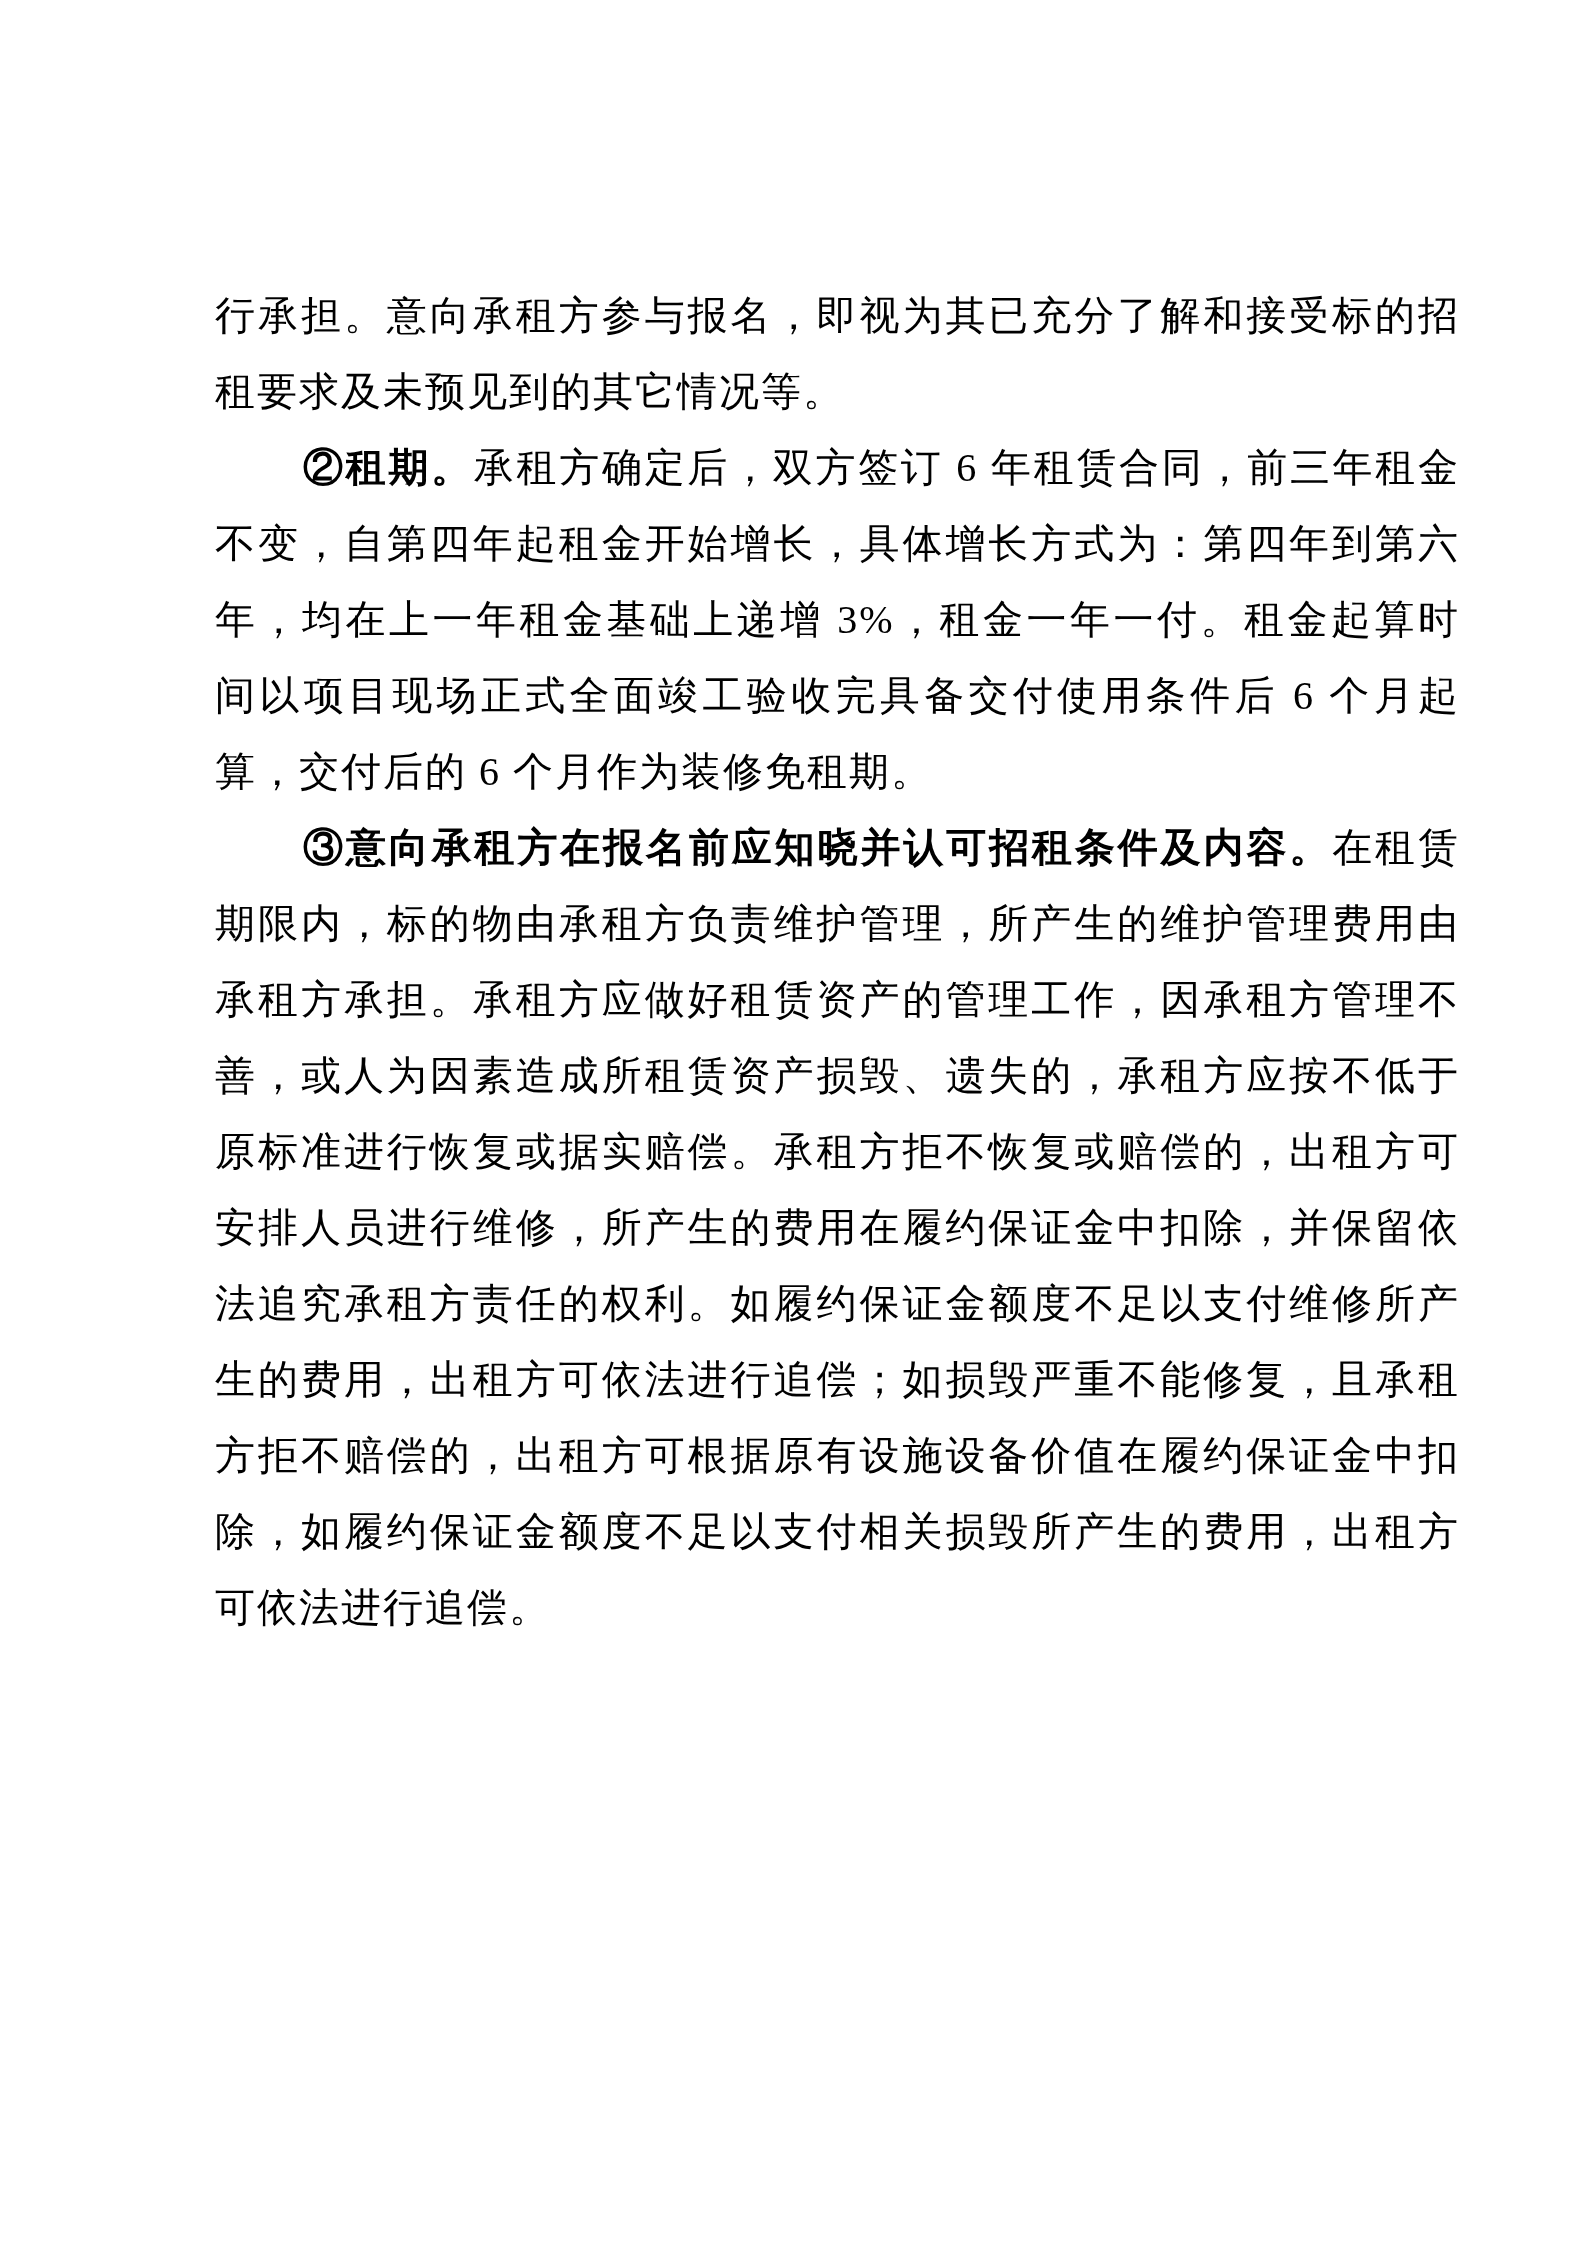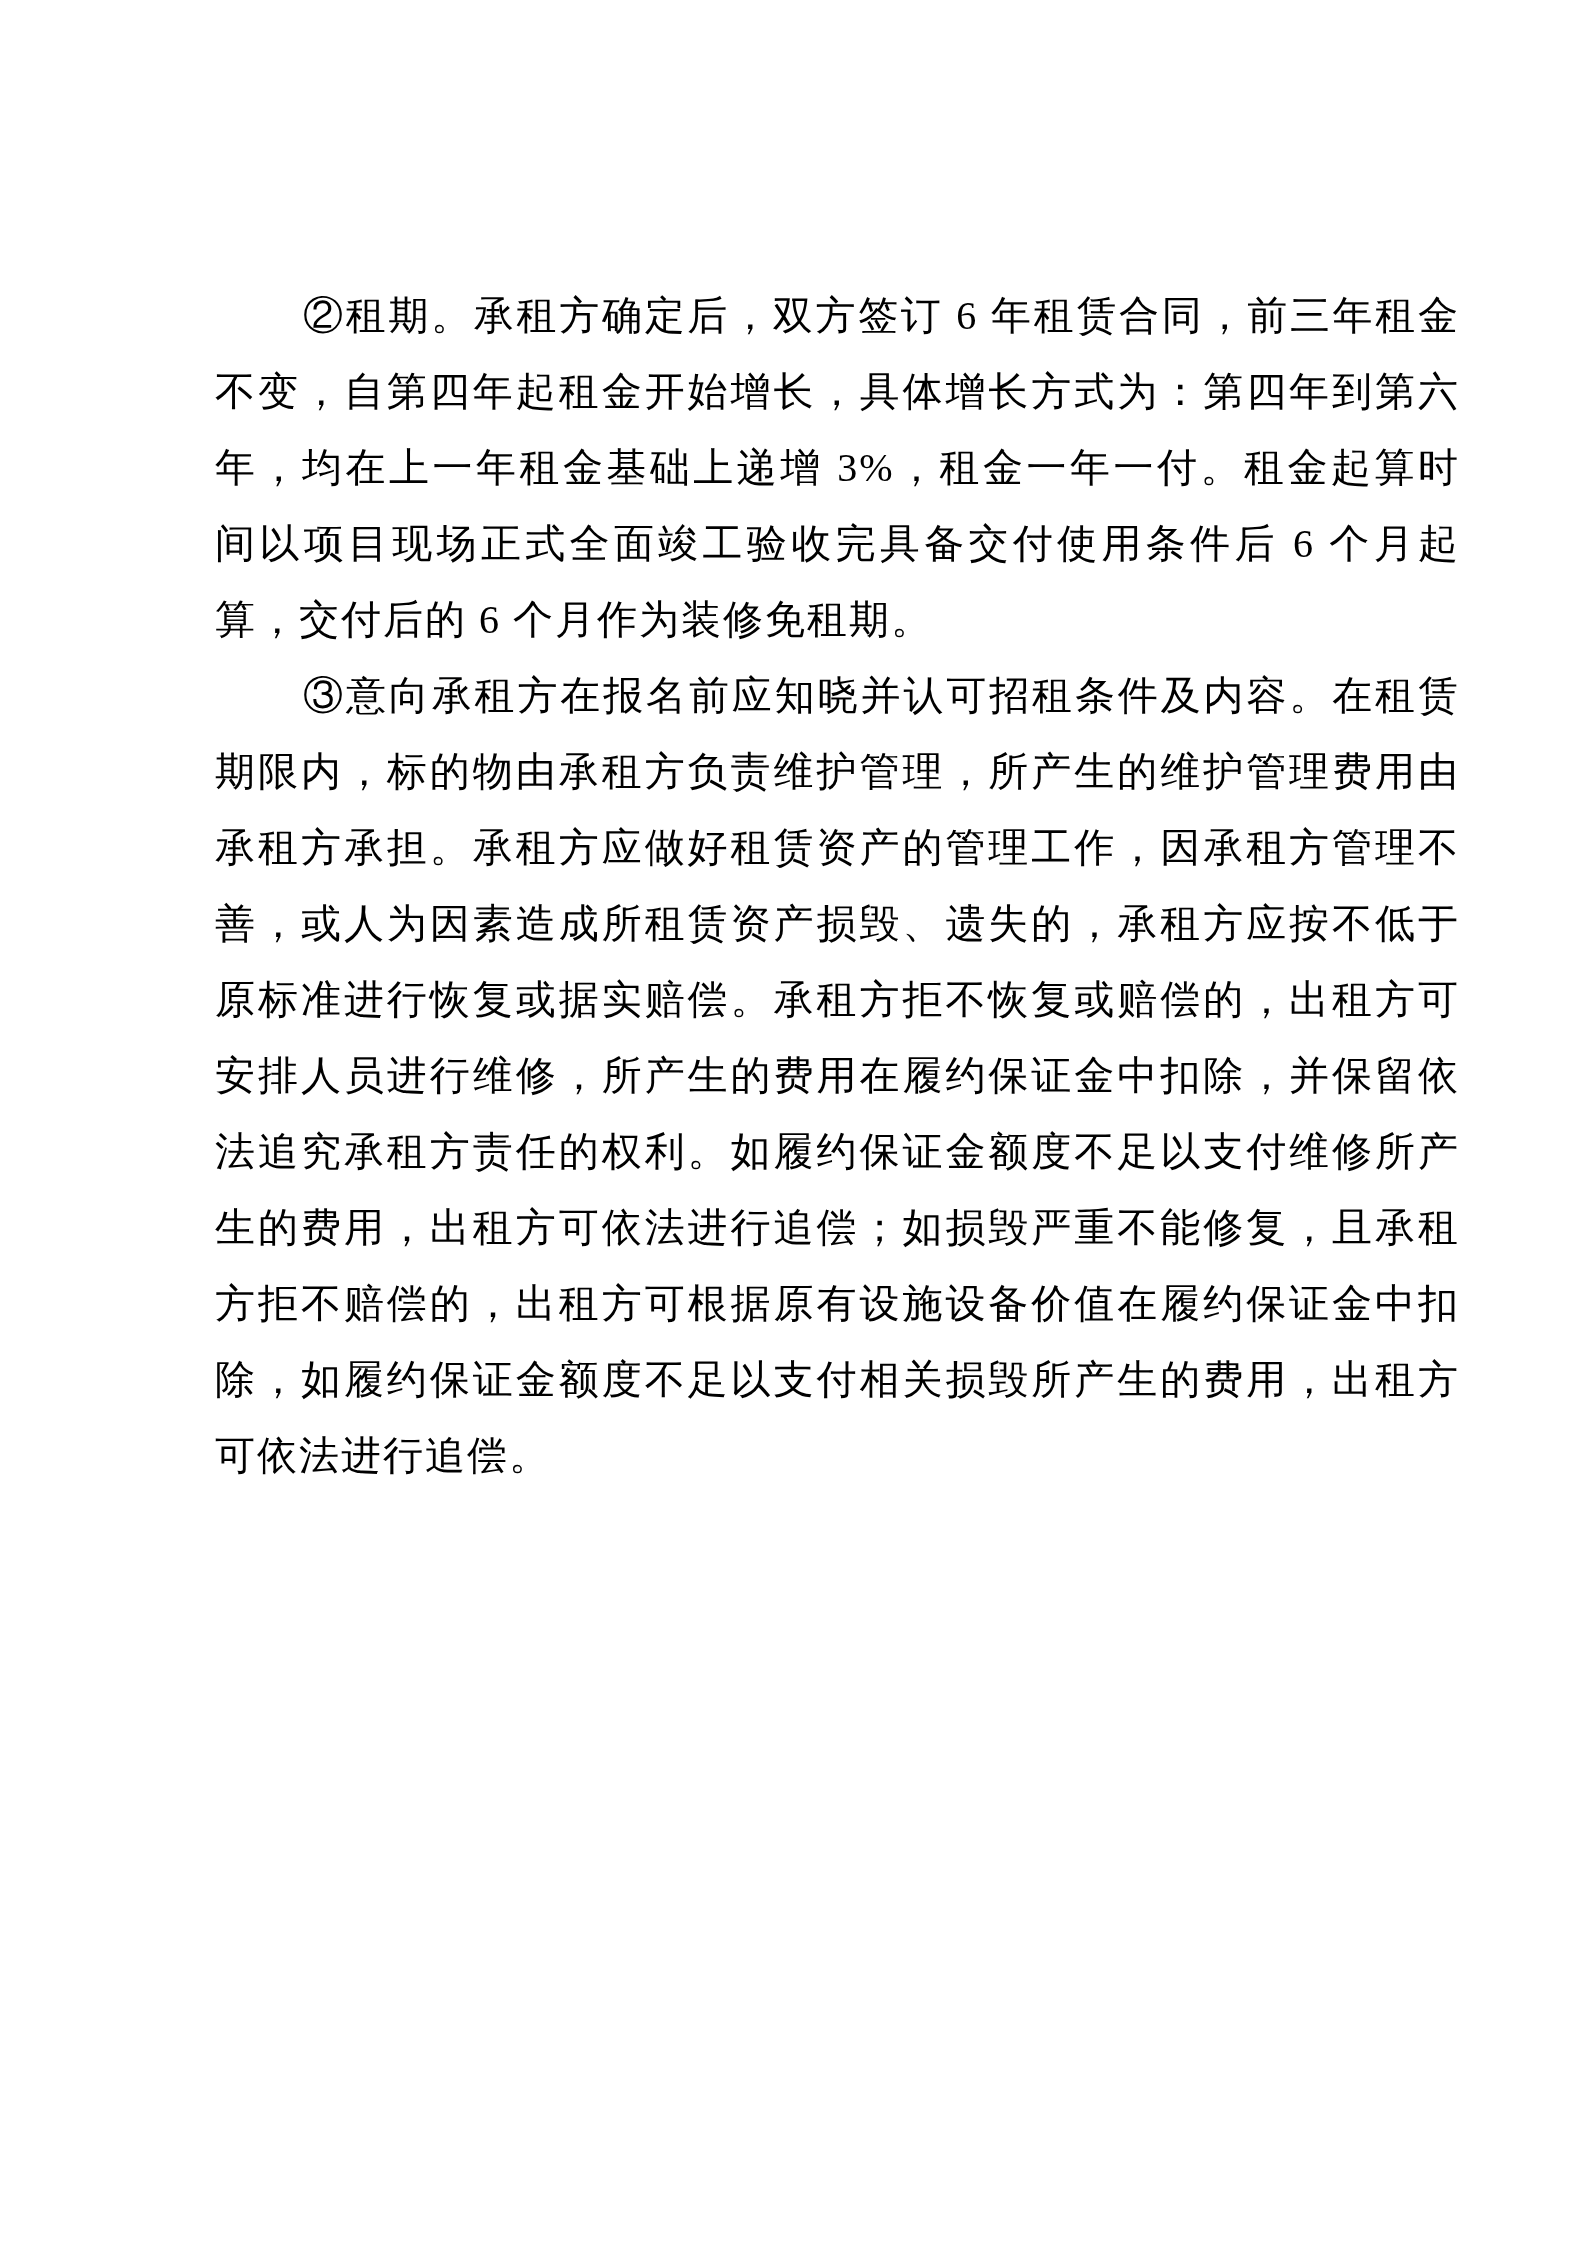--- a/index.html
+++ b/index.html
@@ -24,24 +24,25 @@
     letter-spacing: 2px;
     text-align: justify;
     text-justify: inter-character;
     text-align-last: left;
     word-break: break-all;
   }
   .doc p.indent {
     text-indent: 88px;
   }
   .doc b {
-    font-weight: normal;
+    font-weight: bold;
   }
 </style>
 </head>
 <body>
 
 <div class="page">
   <div class="doc">
+      <p><span>行承担。意向承租方参与报名，即视为其已充分了解和接受标的招租要求及未预见到的其它情况等。</span></p>
       <p class="indent"><b>②租期。</b><span>承租方确定后，双方签订 6 年租赁合同，前三年租金不变，自第四年起租金开始增长，具体增长方式为：第四年到第六年，均在上一年租金基础上递增 3%，租金一年一付。租金起算时间以项目现场正式全面竣工验收完具备交付使用条件后 6 个月起算，交付后的 6 个月作为装修免租期。</span></p>
       <p class="indent"><b>③意向承租方在报名前应知晓并认可招租条件及内容。</b><span>在租赁期限内，标的物由承租方负责维护管理，所产生的维护管理费用由承租方承担。承租方应做好租赁资产的管理工作，因承租方管理不善，或人为因素造成所租赁资产损毁、遗失的，承租方应按不低于原标准进行恢复或据实赔偿。承租方拒不恢复或赔偿的，出租方可安排人员进行维修，所产生的费用在履约保证金中扣除，并保留依法追究承租方责任的权利。如履约保证金额度不足以支付维修所产生的费用，出租方可依法进行追偿；如损毁严重不能修复，且承租方拒不赔偿的，出租方可根据原有设施设备价值在履约保证金中扣除，如履约保证金额度不足以支付相关损毁所产生的费用，出租方可依法进行追偿。</span></p>
     </div>
 </div>
 
 </body></html>

